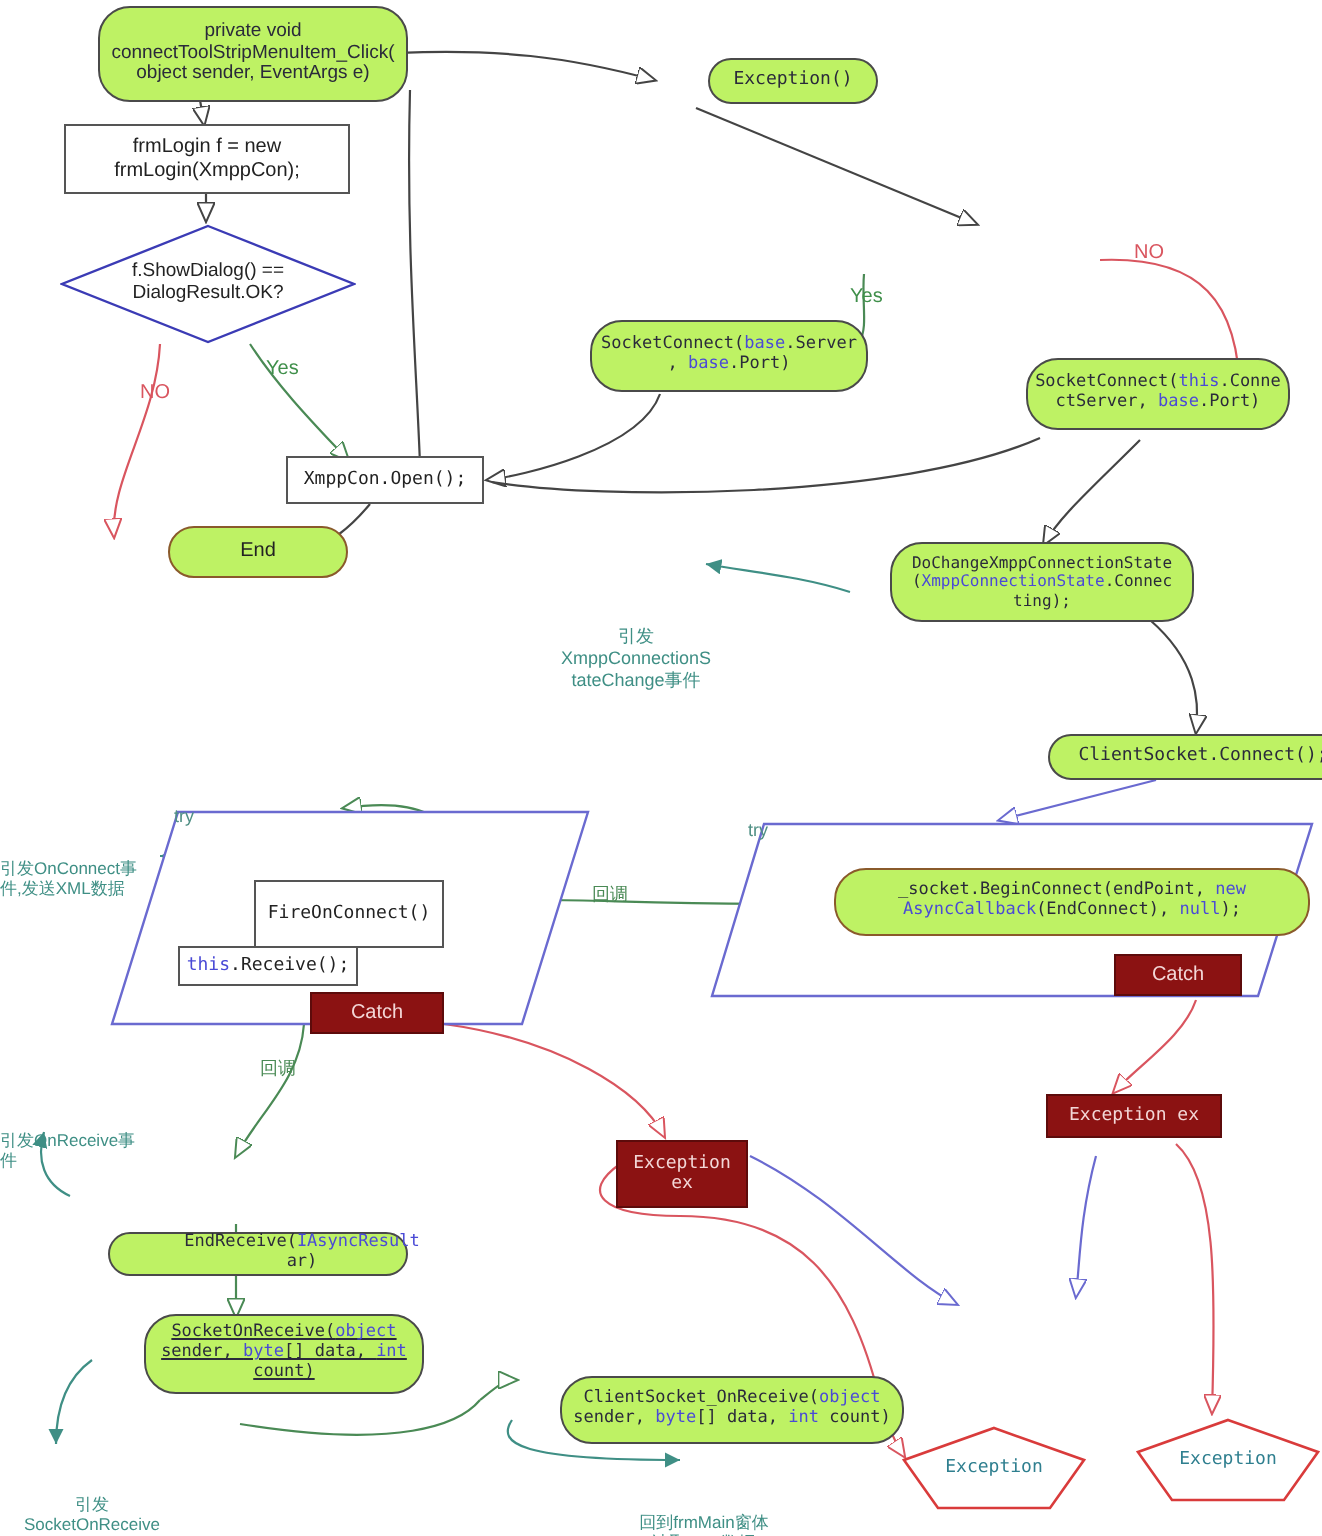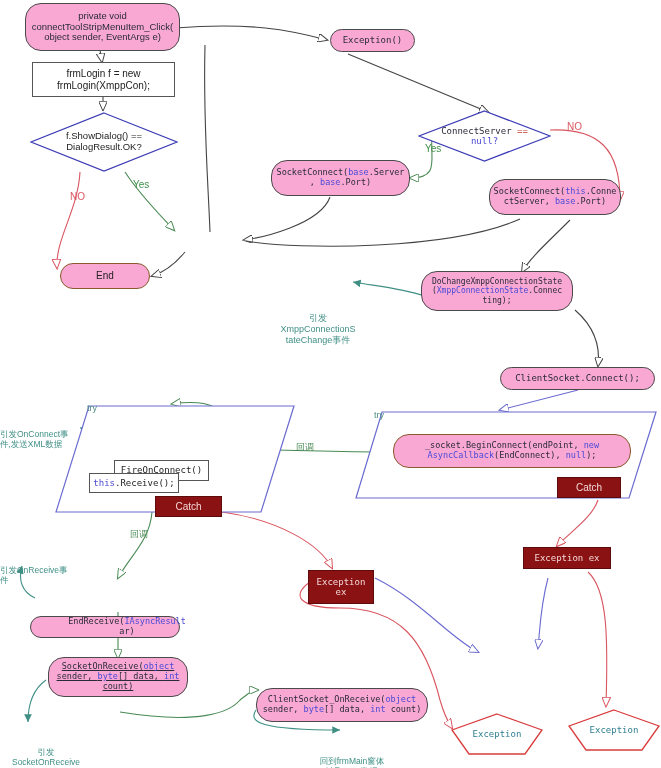--- a/index.html
+++ b/index.html
@@ -6,21 +6,21 @@
   body{width:661px;height:768px;position:relative;overflow:hidden;
        font-family:"Liberation Sans","DejaVu Sans",sans-serif;}
   #canvas{position:absolute;left:0;top:0;width:661px;height:768px;}
   svg.edges{position:absolute;left:0;top:0;width:661px;height:768px;pointer-events:none;}
   .node{position:absolute;box-sizing:border-box;display:flex;align-items:center;
         justify-content:center;text-align:center;line-height:1.15;}
   .mono{font-family:"DejaVu Sans Mono","Liberation Mono",monospace;}
   .sans{font-family:"Liberation Sans","DejaVu Sans",sans-serif;}
 
   
-  .term{border:1.3px solid #4a4a4a;border-radius:16px;background:#f9a8d4;color:#2a2a3a;}
+  .term{border:1.3px solid #4a4a4a;border-radius:16px;background:#bef264;color:#2a2a3a;margin-left:24px;}
   .term.brown{border-color:#8a5a2b;}
   
   .rect{border:1.3px solid #555;background:#fff;color:#222;}
   
   .diamond{background:transparent;}
   .diamond .dshape{position:absolute;left:0;top:0;width:100%;height:100%;}
   .diamond .dtext{position:relative;z-index:2;width:100%;}
   
   .darkred{background:#8b1212;border:1px solid #5d0b0b;color:#f3d7d7;}
   
@@ -153,32 +153,24 @@
       <div>f.ShowDialog() ==</div>
       <div>DialogResult.OK?</div>
     </div>
   </div>
 
   <div class="lbl no sans" style="left:70px;top:192px;font-size:10px;">NO</div>
   <div class="lbl yes sans" style="left:133px;top:180px;font-size:10px;">Yes</div>
 
   <div class="node term brown sans" style="left:60px;top:263px;width:90px;height:26px;font-size:10px;color:#222;">End</div>
 
+  <div class="node rect mono" style="left:143px;top:228px;width:99px;height:24px;font-size:9px;">XmppCon.Open();</div>
 
   <div class="node term mono" style="left:330px;top:29px;width:85px;height:23px;font-size:9px;">Exception()</div>
 
-  <div class="node diamond mono" style="left:418px;top:110px;width:133px;height:52px;font-size:9px;color:#2a2a3a;">
-    <svg class="dshape" viewBox="0 0 133 52" preserveAspectRatio="none">
-      <polygon points="66.5,1 132,26 66.5,51 1,26" fill="#fff" stroke="#3b3bb5" stroke-width="1.2"></polygon>
-    </svg>
-    <div class="dtext">
-      <div><span>ConnectServer </span><span class="op">==</span></div>
-      <div class="kw">null?</div>
-    </div>
-  </div>
 
   <div class="lbl no sans" style="left:567px;top:122px;font-size:10px;">NO</div>
   <div class="lbl yes sans" style="left:425px;top:144px;font-size:10px;">Yes</div>
 
   <div class="node term mono" style="left:271px;top:160px;width:139px;height:36px;font-size:8.5px;">
     <div>
       <div><span>SocketConnect(</span><span class="kw">base</span><span>.Server</span></div>
       <div><span>, </span><span class="kw">base</span><span>.Port)</span></div>
     </div>
   </div>
@@ -204,21 +196,21 @@
 
   <div class="node term mono" style="left:500px;top:367px;width:155px;height:23px;font-size:9px;">ClientSocket.Connect();</div>
 
   <div class="node sans" style="left:55px;top:404px;width:240px;height:110px;background:transparent;">
     <svg viewBox="0 0 240 110" preserveAspectRatio="none" style="width:100%;height:100%;">
       <polygon points="34,2 239,2 206,108 1,108" fill="#fff" stroke="#6a6ad0" stroke-width="1.2"></polygon>
     </svg>
   </div>
   <div class="lbl try sans" style="left:87px;top:404px;font-size:9px;">try</div>
 
-  <div class="node rect mono" style="left:114px;top:440px;width:95px;height:21px;font-size:9px;margin-top:20px;">FireOnConnect()</div>
+  <div class="node rect mono" style="left:127px;top:440px;width:95px;height:34px;font-size:9px;">FireOnConnect()</div>
 
   <div class="node rect mono" style="left:89px;top:473px;width:90px;height:20px;font-size:9px;">
     <div><span class="kw">this</span><span>.Receive();</span></div>
   </div>
 
   <div class="node darkred sans" style="left:155px;top:496px;width:67px;height:21px;font-size:10px;">Catch</div>
 
   <div class="anno" style="left:0px;top:409px;width:85px;font-size:8.5px;white-space:pre-line;text-align:left;">引发OnConnect事
 件,发送XML数据</div>
 

